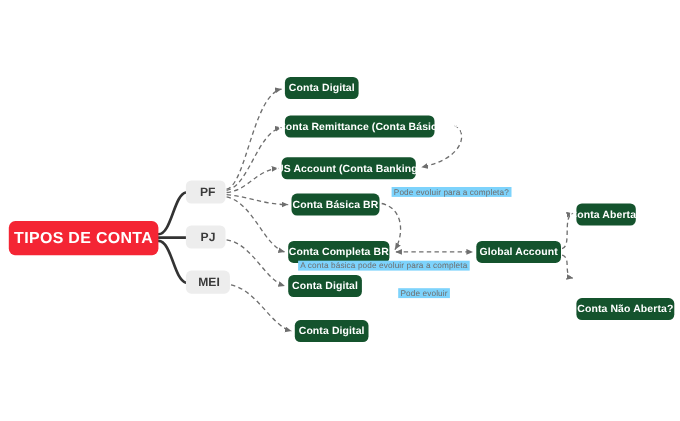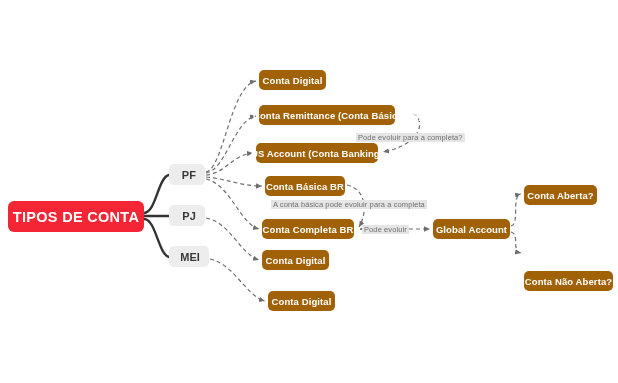--- a/index.html
+++ b/index.html
@@ -48,34 +48,35 @@
   }
   .node-branch {
     background: #EDEDED;
     color: #3A3A3A;
     font-size: 11px;
     font-weight: bold;
     padding: 0 9px;
     justify-content: flex-end;
   }
   .node-leaf {
-    background: #a16207;
+    background: #14532d;
     color: #ffffff;
     font-size: 9.5px;
     font-weight: bold;
     padding: 0 8px;
   }
   .edge-label {
     position: absolute;
     color: #6E6E6E;
     font-size: 7.5px;
     white-space: nowrap;
-    background: #e5e5e5;
+    background: #7dd3fc;
     padding: 0 2px;
     letter-spacing: 0.1px;
+    margin-top: 37px;
   }
 </style>
 </head>
 <body>
 
 <div id="canvas">
 
   <svg class="edges" viewBox="0 0 618 383">
     <defs>
       <marker id="arrow" markerWidth="6" markerHeight="6" refX="5" refY="2.2" orient="auto">
@@ -165,21 +166,21 @@
   </div>
 
   <div class="node node-leaf" style="left:268px; top:291px; width:67px; height:20px;">
     <span>Conta Digital</span>
   </div>
 
   <div class="node node-leaf" style="left:433px; top:219px; width:77px; height:20px;text-align:center;">
     <span>Global Account</span>
   </div>
 
-  <div class="node node-leaf" style="left:524px; top:185px; width:73px; height:20px;">
+  <div class="node node-leaf" style="left:524px; top:185px; width:54px; height:20px;">
     <span>Conta Aberta?</span>
   </div>
 
   <div class="node node-leaf" style="left:524px; top:243px; width:89px; height:20px;margin-top:28px;">
     <span>Conta Não Aberta?</span>
   </div>
 
   <div class="edge-label" style="left:356px; top:133px;">Pode evoluir para a completa?</div>
 
   <div class="edge-label" style="left:271px; top:200px;">A conta básica pode evoluir para a completa</div>

